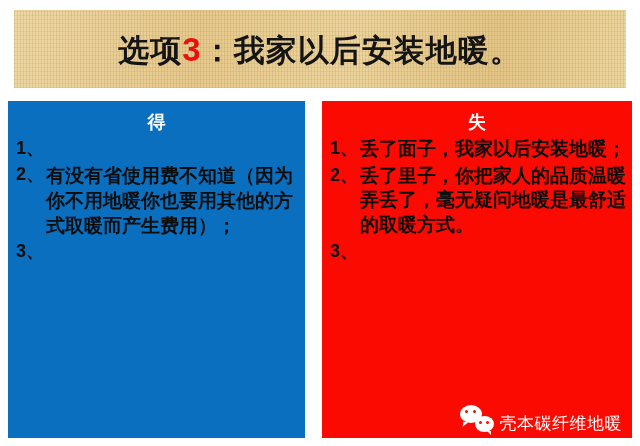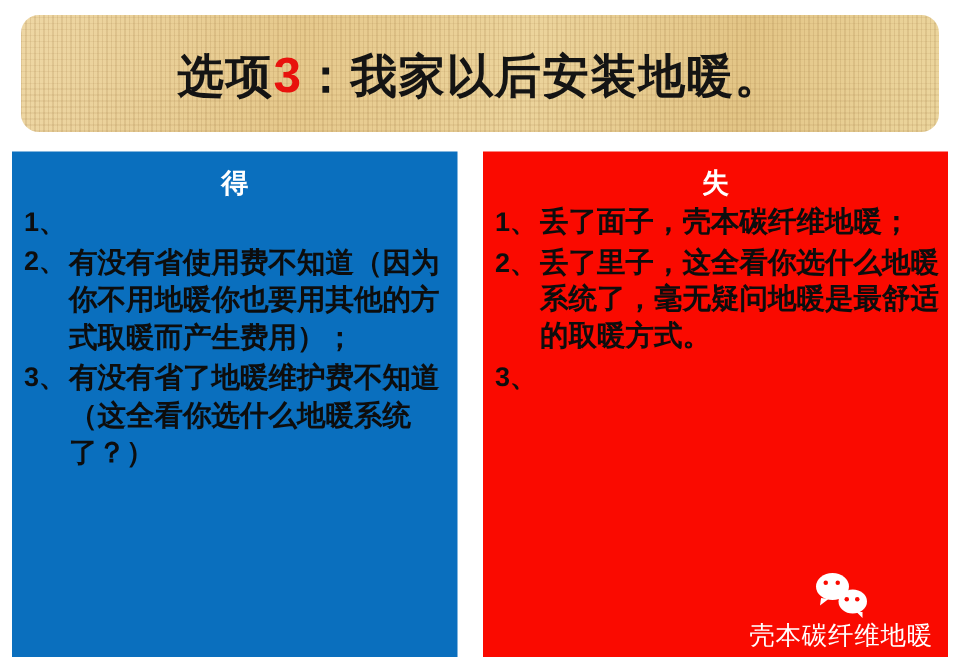--- a/index.html
+++ b/index.html
@@ -39,21 +39,20 @@
       repeating-linear-gradient(0deg,
         rgba(150,110,55,0.10) 0px,
         rgba(150,110,55,0.10) 1px,
         rgba(255,255,255,0.00) 1px,
         rgba(255,255,255,0.00) 4px),
       linear-gradient(100deg, #eed7a4 0%, #e6c98c 30%, #ecd49c 55%, #e3c586 78%, #ecd69e 100%);
     display: flex;
     align-items: center;
     justify-content: center;
     overflow: hidden;
-    border-radius: 12px;
   }
   #header-title {
     font-family: "Liberation Serif", "DejaVu Serif", serif;
     font-size: 31px;
     font-weight: 700;
     color: #141414;
     letter-spacing: 1px;
     white-space: nowrap;
     line-height: 1;
     text-align: center;
@@ -125,23 +124,22 @@
 
   
   #panel-loss .list-item { font-size: 19px; line-height: 1.30; }
 
   
   #brand {
     position: absolute;
     right: 10px;
     bottom: 6px;
     display: flex;
-    align-items: center;
+    align-items: flex-end;
     gap: 6px;
-    flex-direction: column;
   }
   #wechat-icon {
     width: 34px;
     height: 28px;
     position: relative;
     flex: 0 0 auto;
   }
   #wechat-icon .bubble-big {
     position: absolute;
     left: 0;
@@ -219,35 +217,34 @@
     <ul class="panel-list" id="gain-list">
       <li class="list-item">
         <span class="item-marker">1、</span>
       </li>
       <li class="list-item">
         <span class="item-marker">2、</span>
         <span class="item-text">有没有省使用费不知道（因为你不用地暖你也要用其他的方式取暖而产生费用）；</span>
       </li>
       <li class="list-item">
         <span class="item-marker">3、</span>
-        <span class="item-text">有没有省了地暖维护费不知道（这全看你选什么地暖系统了？）</span>
       </li>
     </ul>
   </div>
 
   <div class="panel" id="panel-loss">
     <div class="panel-title">失</div>
     <ul class="panel-list" id="loss-list">
       <li class="list-item">
         <span class="item-marker">1、</span>
-        <span class="item-text">丢了面子，壳本碳纤维地暖；</span>
+        <span class="item-text">丢了面子，我家以后安装地暖；</span>
       </li>
       <li class="list-item">
         <span class="item-marker">2、</span>
-        <span class="item-text">丢了里子，这全看你选什么地暖系统了，毫无疑问地暖是最舒适的取暖方式。</span>
+        <span class="item-text">丢了里子，你把家人的品质温暖弄丢了，毫无疑问地暖是最舒适的取暖方式。</span>
       </li>
       <li class="list-item">
         <span class="item-marker">3、</span>
       </li>
     </ul>
 
     <div id="brand">
       <div id="wechat-icon">
         <span class="bubble-big"></span>
         <span class="bubble-small"></span>

